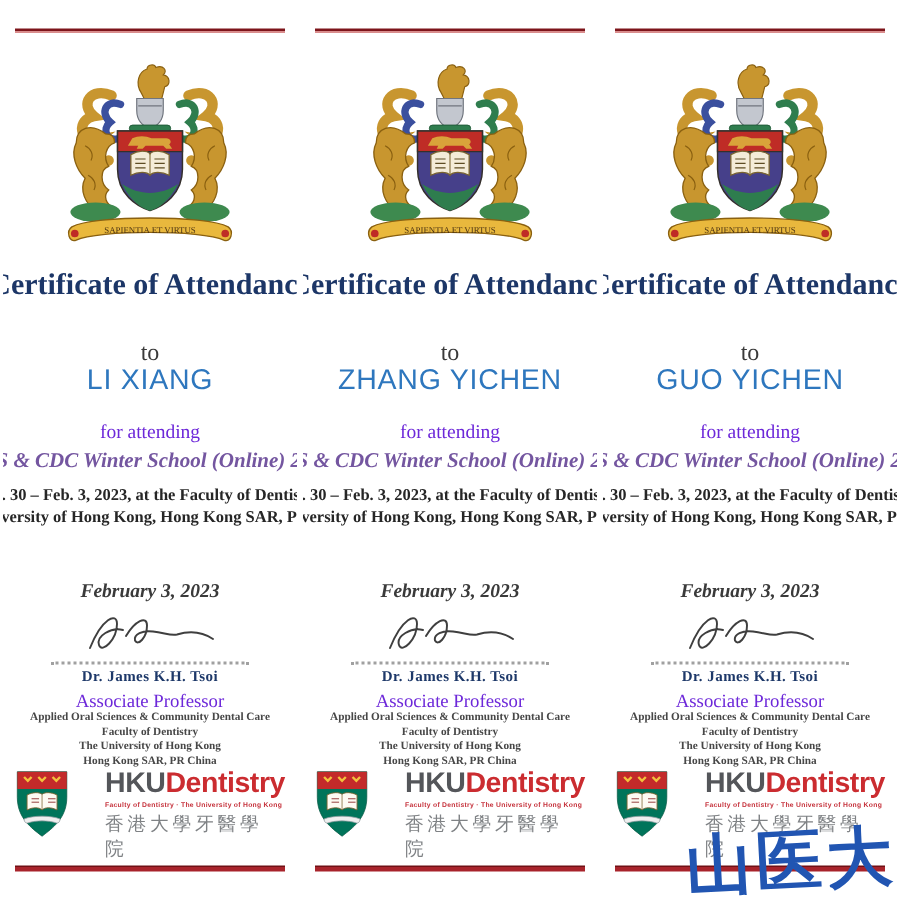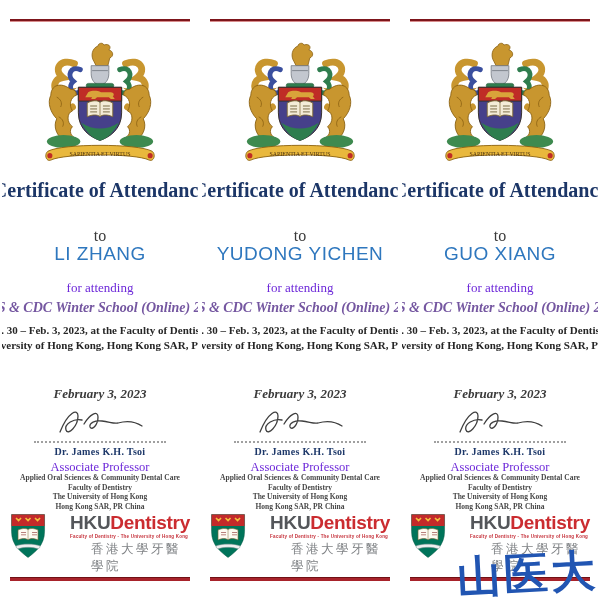--- a/index.html
+++ b/index.html
@@ -30,21 +30,21 @@
   .signer { top:446px; font-size:10px; font-weight:bold; color:#1d3869; letter-spacing:0.3px; }
   .stitle { top:460px; font-size:12.5px; color:#6d28d9; }
   .cred { top:473px; font-size:7.5px; font-weight:bold; color:#474747; line-height:9.6px; }
 
   .logo { position:absolute; top:513px; left:50%; transform:translateX(-50%); display:flex; align-items:flex-start; gap:24px; }
   .lshield { width:36px; height:47px; flex:none; }
   .ltext { font-family:"Liberation Sans", sans-serif; text-align:left; }
   .lword { font-size:19px; font-weight:bold; line-height:19px; letter-spacing:-0.3px; }
   .hku { color:#54565a; } .dent { color:#cb2c30; }
   .lsub { font-size:4.5px; font-weight:bold; color:#c5303a; letter-spacing:0.2px; margin-top:1.5px; }
-  .lcn { font-family:"DejaVu Sans", sans-serif; font-size:12.5px; color:#7f8285; letter-spacing:2.5px; margin-top:2px;margin-left:21px; }
+  .lcn { font-family:"DejaVu Sans", sans-serif; font-size:12.5px; color:#7f8285; letter-spacing:2.5px; margin-top:2px; }
 
   .watermark { position:absolute; top:545px; right:2px; z-index:5;
     font-family:"DejaVu Sans", sans-serif; font-size:44px; font-weight:bold;
     color:#2155b2; letter-spacing:3px; transform:rotate(-3deg); }
 </style>
 </head>
 <body>
 
 <div class="sheet">
 
@@ -75,21 +75,21 @@
         <path d="M60 63.5 V78" stroke="#7a6430" stroke-width="0.7"></path>
         <path d="M50 67 h7 M50 70 h7 M50 73 h7 M63 67 h7 M63 70 h7 M63 73 h7" stroke="#5d4c22" stroke-width="0.8"></path>
         <path d="M7 113 C22 105 98 105 113 113 C117 116 115 124 110 122 C96 115 24 115 10 122 C5 124 3 116 7 113 Z" fill="#e9b83d" stroke="#8a6010" stroke-width="0.9"></path>
         <circle cx="9" cy="117.5" r="2.6" fill="#bf2c26"></circle>
         <circle cx="111" cy="117.5" r="2.6" fill="#bf2c26"></circle>
         <text x="60" y="117.5" text-anchor="middle" font-size="6" fill="#4a3212">SAPIENTIA ET VIRTUS</text>
       </svg>
 
       <div class="abs title">Certificate of Attendance</div>
       <div class="abs to-label">to</div>
-      <div class="abs name">LI ZHANG</div>
+      <div class="abs name">LI XIANG</div>
       <div class="abs for-label">for attending</div>
       <div class="abs course">AOS &amp; CDC Winter School (Online) 2023</div>
       <div class="abs detail d1">Jan. 30 – Feb. 3, 2023, at the Faculty of Dentistry,</div>
       <div class="abs detail d2">The University of Hong Kong, Hong Kong SAR, PR China</div>
       <div class="abs date">February 3, 2023</div>
 
       <svg class="sig" viewBox="0 0 96 40">
         <path d="M8 30 C16 10 26 6 26 14 C26 24 16 34 14 28 C12 22 22 16 30 18 M32 22 C38 12 46 8 46 15 C46 23 40 29 38 25 C37 21 43 18 50 19 C58 20 62 22 66 21 C76 18 84 20 90 24" fill="none" stroke="#3f3f3f" stroke-width="1.3" stroke-linecap="round"></path>
       </svg>
       <div class="dotline"></div>
@@ -151,21 +151,21 @@
         <path d="M60 63.5 V78" stroke="#7a6430" stroke-width="0.7"></path>
         <path d="M50 67 h7 M50 70 h7 M50 73 h7 M63 67 h7 M63 70 h7 M63 73 h7" stroke="#5d4c22" stroke-width="0.8"></path>
         <path d="M7 113 C22 105 98 105 113 113 C117 116 115 124 110 122 C96 115 24 115 10 122 C5 124 3 116 7 113 Z" fill="#e9b83d" stroke="#8a6010" stroke-width="0.9"></path>
         <circle cx="9" cy="117.5" r="2.6" fill="#bf2c26"></circle>
         <circle cx="111" cy="117.5" r="2.6" fill="#bf2c26"></circle>
         <text x="60" y="117.5" text-anchor="middle" font-size="6" fill="#4a3212">SAPIENTIA ET VIRTUS</text>
       </svg>
 
       <div class="abs title">Certificate of Attendance</div>
       <div class="abs to-label">to</div>
-      <div class="abs name">YUDONG YICHEN</div>
+      <div class="abs name">ZHANG YICHEN</div>
       <div class="abs for-label">for attending</div>
       <div class="abs course">AOS &amp; CDC Winter School (Online) 2023</div>
       <div class="abs detail d1">Jan. 30 – Feb. 3, 2023, at the Faculty of Dentistry,</div>
       <div class="abs detail d2">The University of Hong Kong, Hong Kong SAR, PR China</div>
       <div class="abs date">February 3, 2023</div>
 
       <svg class="sig" viewBox="0 0 96 40">
         <path d="M8 30 C16 10 26 6 26 14 C26 24 16 34 14 28 C12 22 22 16 30 18 M32 22 C38 12 46 8 46 15 C46 23 40 29 38 25 C37 21 43 18 50 19 C58 20 62 22 66 21 C76 18 84 20 90 24" fill="none" stroke="#3f3f3f" stroke-width="1.3" stroke-linecap="round"></path>
       </svg>
       <div class="dotline"></div>
@@ -227,21 +227,21 @@
         <path d="M60 63.5 V78" stroke="#7a6430" stroke-width="0.7"></path>
         <path d="M50 67 h7 M50 70 h7 M50 73 h7 M63 67 h7 M63 70 h7 M63 73 h7" stroke="#5d4c22" stroke-width="0.8"></path>
         <path d="M7 113 C22 105 98 105 113 113 C117 116 115 124 110 122 C96 115 24 115 10 122 C5 124 3 116 7 113 Z" fill="#e9b83d" stroke="#8a6010" stroke-width="0.9"></path>
         <circle cx="9" cy="117.5" r="2.6" fill="#bf2c26"></circle>
         <circle cx="111" cy="117.5" r="2.6" fill="#bf2c26"></circle>
         <text x="60" y="117.5" text-anchor="middle" font-size="6" fill="#4a3212">SAPIENTIA ET VIRTUS</text>
       </svg>
 
       <div class="abs title">Certificate of Attendance</div>
       <div class="abs to-label">to</div>
-      <div class="abs name">GUO XIANG</div>
+      <div class="abs name">GUO YICHEN</div>
       <div class="abs for-label">for attending</div>
       <div class="abs course">AOS &amp; CDC Winter School (Online) 2023</div>
       <div class="abs detail d1">Jan. 30 – Feb. 3, 2023, at the Faculty of Dentistry,</div>
       <div class="abs detail d2">The University of Hong Kong, Hong Kong SAR, PR China</div>
       <div class="abs date">February 3, 2023</div>
 
       <svg class="sig" viewBox="0 0 96 40">
         <path d="M8 30 C16 10 26 6 26 14 C26 24 16 34 14 28 C12 22 22 16 30 18 M32 22 C38 12 46 8 46 15 C46 23 40 29 38 25 C37 21 43 18 50 19 C58 20 62 22 66 21 C76 18 84 20 90 24" fill="none" stroke="#3f3f3f" stroke-width="1.3" stroke-linecap="round"></path>
       </svg>
       <div class="dotline"></div>

